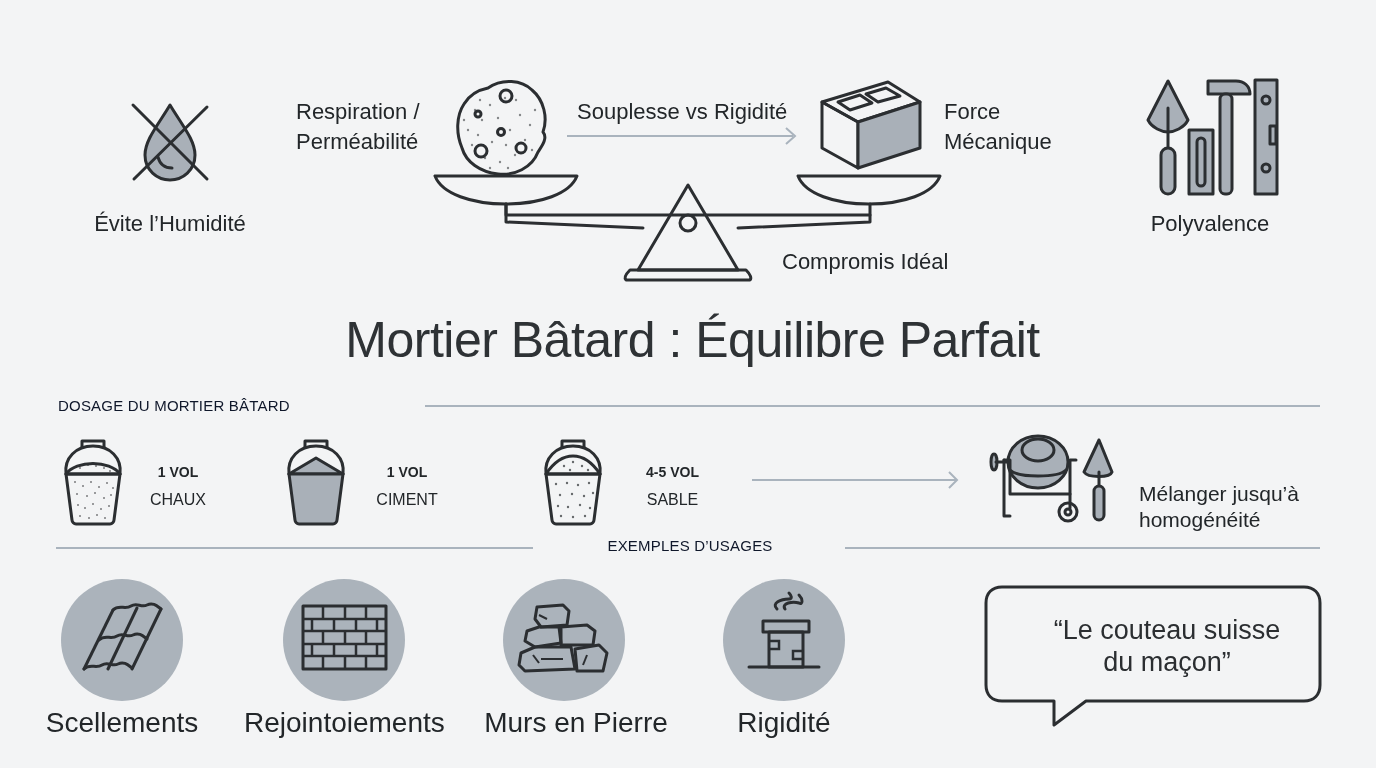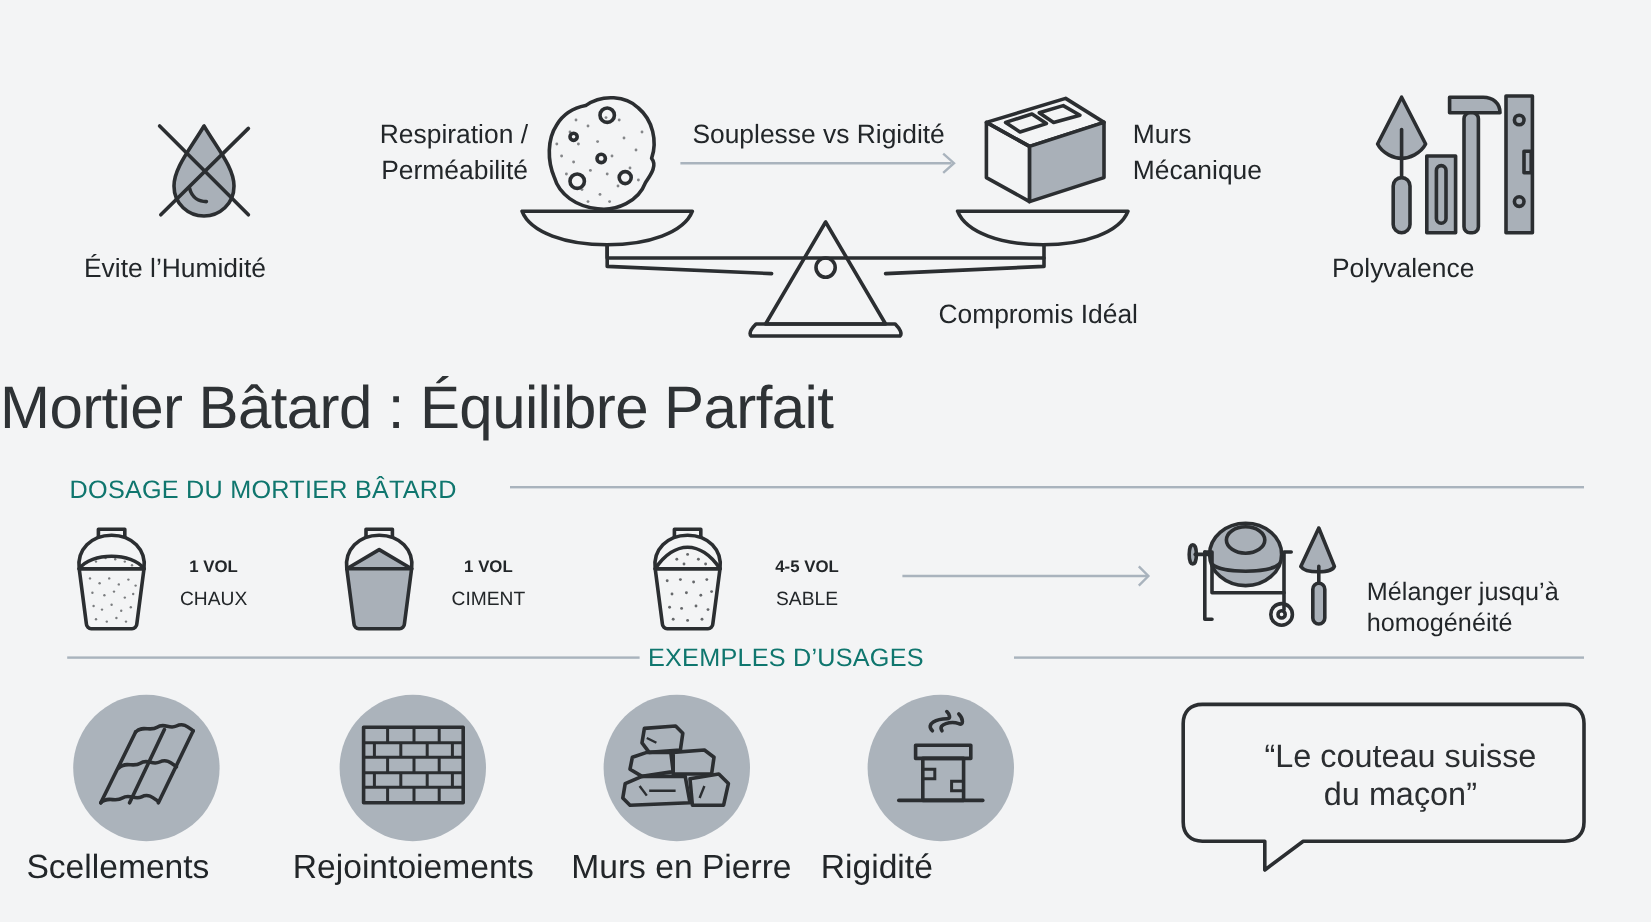--- a/index.html
+++ b/index.html
@@ -5,47 +5,47 @@
   html, body { margin: 0; padding: 0; }
   body {
     width: 1376px; height: 768px; overflow: hidden;
     background: #f3f4f5;
     font-family: "Liberation Sans", "DejaVu Sans", sans-serif;
     color: #222629;
     position: relative;
   }
   .abs { position: absolute; }
   .lbl { font-size: 22px; line-height: 30px; color: #222629; white-space: nowrap; }
-  .center { text-align: left; }
+  .center { text-align: center; }
   svg { display: block; overflow: visible; }
   .stroke { stroke: #2b2e31; stroke-width: 3; fill: none; stroke-linejoin: round; stroke-linecap: round; }
   .fillg { fill: #a9b0b8; }
   .title { font-size: 50px; line-height: 60px; color: #2e3235; letter-spacing: -0.5px; }
-  .section { font-size: 21px; color: #0f766e; letter-spacing: 0.2px; }
+  .section { font-size: 15px; color: #0f172a; letter-spacing: 0.2px; }
   .divider { height: 2px; background: #a9b3bd; }
   .dose-num { font-size: 14px; font-weight: bold; line-height: 28px; }
   .dose-name { font-size: 16px; line-height: 28px; }
   .circle { width: 122px; height: 122px; border-radius: 50%; background: #abb3bb; }
   .usage-lbl { font-size: 28px; }
   .bubble-text { font-size: 27px; line-height: 32px; text-align: center; color: #2b2e31; }
 </style>
 </head>
 <body>
 
 <div class="abs" style="left:120px;top:95px;width:100px;height:95px;">
   <svg width="100" height="95" viewBox="0 0 100 95">
     <path d="M50 10 C 38 30, 25 45, 25 60 C 25 75, 37 85, 50 85 C 63 85, 75 75, 75 60 C 75 45, 62 30, 50 10 Z" class="fillg stroke"></path>
     <path d="M38 62 C 40 70, 46 73, 52 73" class="stroke" stroke-width="2.5"></path>
     <line x1="13" y1="10" x2="87" y2="84" class="stroke"></line>
     <line x1="87" y1="12" x2="14" y2="84" class="stroke"></line>
   </svg>
 </div>
 <div class="abs lbl center" style="left:70px;top:209px;width:200px;">Évite l’Humidité</div>
 
-<div class="abs lbl" style="left:296px;top:97px;text-align:right;width:144px;">
+<div class="abs lbl" style="left:296px;top:97px;text-align:left;width:144px;">
   <div>Respiration /</div>
   <div>Perméabilité</div>
 </div>
 
 <div class="abs" style="left:420px;top:70px;width:540px;height:230px;">
   <svg width="540" height="230" viewBox="0 0 540 230">
 
     <g>
       <path d="M68 18 C 82 8, 102 10, 112 20 C 124 30, 128 48, 123 62 C 128 68, 122 76, 118 82 C 112 98, 94 106, 78 104 C 60 102, 46 92, 42 78 C 36 64, 36 46, 44 34 C 50 24, 58 20, 68 18 Z" fill="#ffffff" class="stroke"></path>
       <g fill="#2b2e31" opacity="0.55">
@@ -101,21 +101,21 @@
 
     <path d="M268 115 L218 200 L318 200 Z" fill="#f7f8f9" class="stroke"></path>
     <circle cx="268" cy="153" r="8" fill="#f7f8f9" class="stroke"></circle>
     <path d="M210 200 L326 200 C 330 204, 332 208, 330 210 L206 210 C 204 208, 206 204, 210 200 Z" fill="#f7f8f9" class="stroke"></path>
   </svg>
 </div>
 
 <div class="abs lbl" style="left:577px;top:97px;">Souplesse vs Rigidité</div>
 
 <div class="abs lbl" style="left:944px;top:97px;">
-  <div>Murs</div>
+  <div>Force</div>
   <div>Mécanique</div>
 </div>
 
 <div class="abs lbl" style="left:782px;top:247px;">Compromis Idéal</div>
 
 <div class="abs" style="left:1140px;top:78px;width:140px;height:120px;">
   <svg width="140" height="120" viewBox="0 0 140 120">
 
     <path d="M28 3 L8 42 C 12 50, 22 54, 28 54 C 34 54, 44 50, 48 42 Z" class="fillg stroke"></path>
     <line x1="28" y1="30" x2="28" y2="70" class="stroke" stroke-width="2.5"></line>

